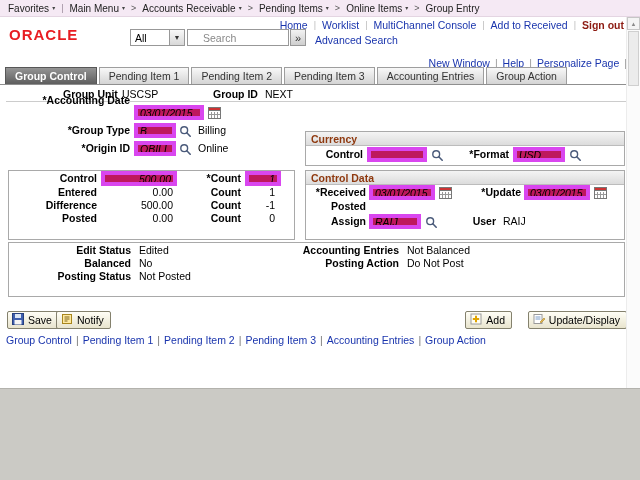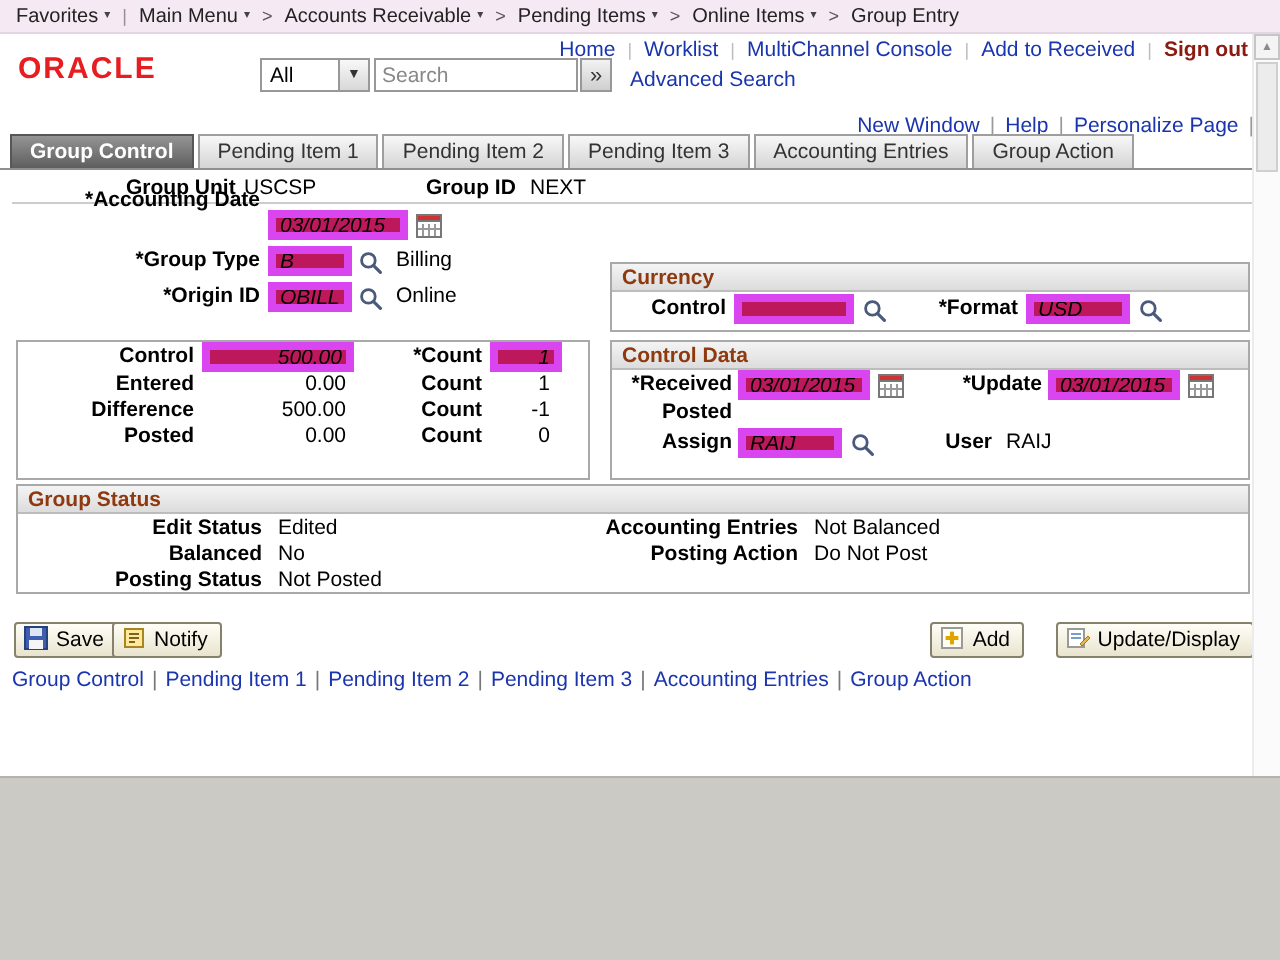--- a/index.html
+++ b/index.html
@@ -21,21 +21,21 @@
   .top-links{top:19px;right:16px;display:flex;align-items:center;gap:6px;font-size:10.5px;}
   .tl-sep{color:#bbbbbb;font-size:9px;}
   .signout{color:#8c1a11;font-weight:bold;}
   .search-row{left:130px;top:29px;display:flex;align-items:flex-start;}
   .scope-box{width:40px;height:17px;border:1px solid #989898;background:#fff;box-sizing:border-box;
              padding:2px 0 0 4px;font-size:10.5px;cursor:pointer;}
   .scope-btn{width:15px;height:17px;border:1px solid #989898;border-left:none;box-sizing:border-box;
              background:linear-gradient(#f8f8f8,#d8d8d8);font-size:7px;color:#333;
              display:flex;align-items:center;justify-content:center;cursor:pointer;}
   .search-input{width:102px;height:17px;box-sizing:border-box;border:1px solid #989898;margin-left:2px;
-                font-size:10.5px;font-family:"Liberation Sans",sans-serif;padding:1px 3px;}
+                font-size:10.5px;font-family:"Liberation Sans",sans-serif;padding:1px 15px;}
   .search-input::placeholder{color:#888;}
   .go-btn{width:16px;height:17px;border:1px solid #989898;box-sizing:border-box;margin-left:1px;
           background:linear-gradient(#f2f2f2,#cfcfcf);font-size:11px;color:#333;
           display:flex;align-items:center;justify-content:center;cursor:pointer;}
   .adv-link{margin-left:9px;margin-top:5px;font-size:10.5px;}
   .page-actions{top:57px;right:13px;font-size:10.5px;display:flex;gap:5px;align-items:center;}
   .pa-sep{color:#999999;}
 
   
   .tabs{left:5px;top:67px;display:flex;gap:2px;align-items:flex-end;}
@@ -273,21 +273,20 @@
             <circle cx="5.2" cy="5.2" r="3.4" fill="#fff" stroke="#4a5a7a" stroke-width="1.4"></circle>
             <line x1="7.8" y1="7.8" x2="11.2" y2="11.2" stroke="#4a5a7a" stroke-width="1.6" stroke-linecap="round"></line>
           </svg>
       </span>
       <div class="abs lbl rlbl" style="left:130px;top:31px;width:60px;">User</div>
       <div class="abs val" style="left:197px;top:31px;">RAIJ</div>
     </div>
   </div>
 
   <div class="gbox" style="left:8px;top:242px;width:617px;height:55px;">
-    <div class="gbox-hd">Group Status</div>
     <div class="gbox-bd">
       <div class="abs lbl rlbl" style="left:0;top:2px;width:122px;">Edit Status</div>
       <div class="abs val" style="left:130px;top:2px;">Edited</div>
       <div class="abs lbl rlbl" style="left:180px;top:2px;width:210px;">Accounting Entries</div>
       <div class="abs val" style="left:398px;top:2px;">Not Balanced</div>
 
       <div class="abs lbl rlbl" style="left:0;top:15px;width:122px;">Balanced</div>
       <div class="abs val" style="left:130px;top:15px;">No</div>
       <div class="abs lbl rlbl" style="left:180px;top:15px;width:210px;">Posting Action</div>
       <div class="abs val" style="left:398px;top:15px;">Do Not Post</div>

